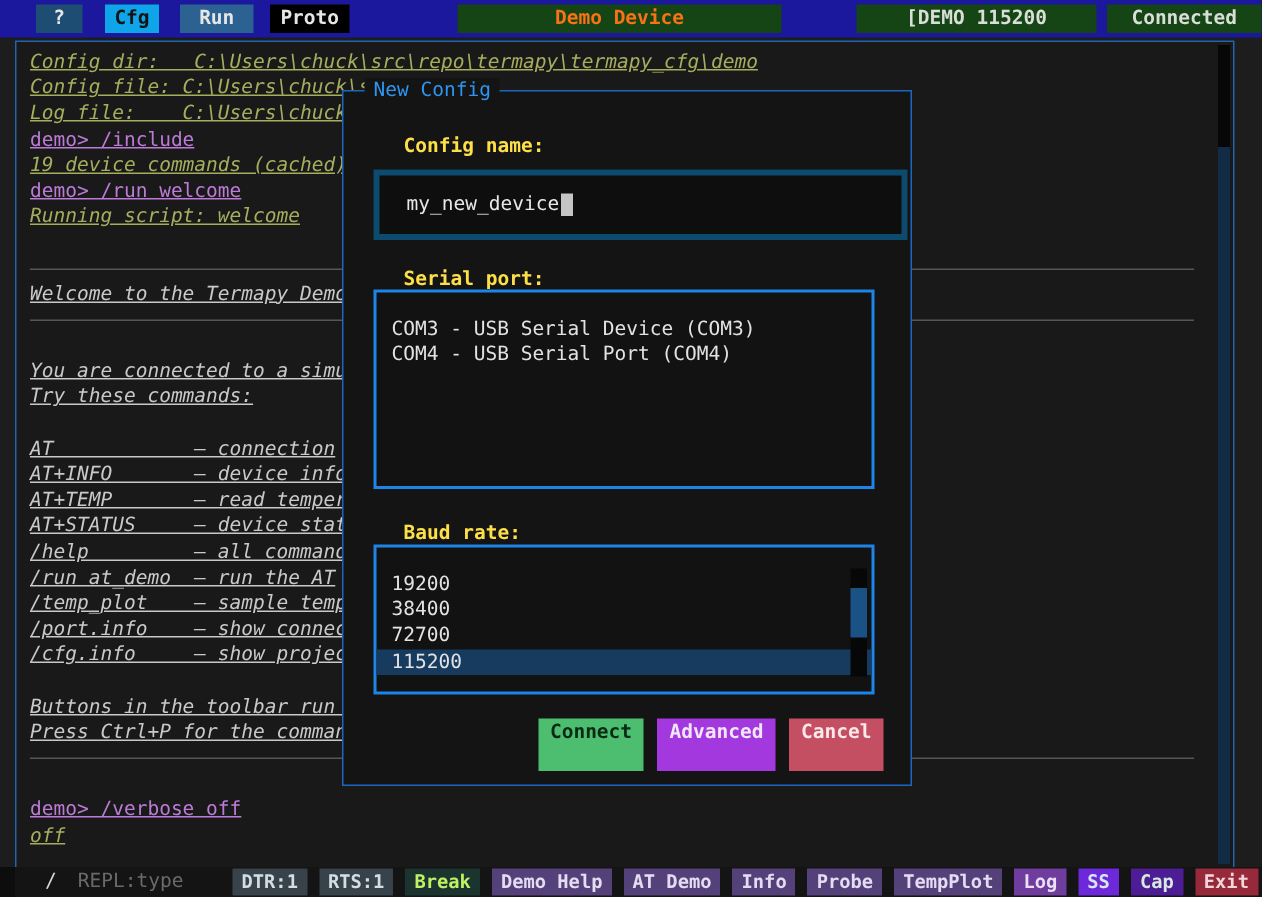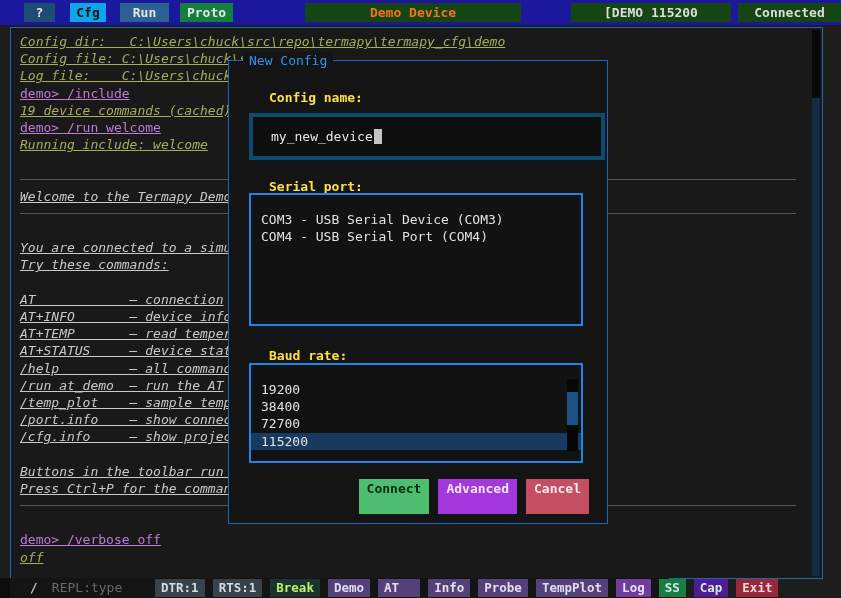--- a/index.html
+++ b/index.html
@@ -8,21 +8,21 @@
     background:#1d1d1d;
     font-family:"DejaVu Sans Mono","Liberation Mono",monospace;
   }
   
   .toolbar{position:absolute;left:0;top:0;width:841px;height:25px;background:#1b189d;}
   .tb{position:absolute;top:3px;height:19px;line-height:19px;text-align:center;
       font-size:13px;font-weight:bold;color:#e6e6e6;cursor:default;}
   .tb-help{left:24px;width:31px;background:#1d4d72;}
   .tb-cfg{left:70px;width:36px;background:#0ea5e9;color:#141414;}
   .tb-run{left:120px;width:49px;background:#2c6292;}
-  .tb-proto{left:180px;width:53px;background:#15803d;}
+  .tb-proto{left:180px;width:53px;background:#000000;}
   .tb-device{left:305px;width:216px;background:#154515;color:#f97316;}
   .tb-demo{left:571px;width:160px;background:#154515;color:#d9ded9;}
   .tb-conn{left:738px;width:103px;background:#154515;color:#d9ded9;}
   
   .pane{position:absolute;left:10px;top:27px;width:811px;height:550px;
         background:#191919;border:1px solid #2165b2;}
   .term{position:absolute;left:0;top:0;right:14px;bottom:0;overflow:hidden;
         padding:5px 0 0 9px;font-size:13px;line-height:17.2px;}
   .tline{height:17.2px;white-space:pre;text-decoration:underline;}
   .ln-info{color:#a6ae5e;font-style:italic;}
@@ -54,33 +54,33 @@
   .litem{height:17.2px;line-height:17.2px;padding-left:10px;white-space:pre;}
   .litem.selected{background:#173a5f;}
   .baud-sb{position:absolute;right:3px;top:14px;width:11px;height:72px;background:#070707;z-index:2;}
   .baud-sb .thumb{position:absolute;left:0;right:0;top:13px;height:33px;background:#1b5286;}
   .dlg-buttons{position:absolute;right:18px;top:418px;display:flex;gap:9px;}
   .dbtn{height:35px;line-height:19px;padding:0 8px;font-size:13px;font-weight:bold;cursor:default;}
   .dbtn-connect{background:#4dbd70;color:#0a2a14;}
   .dbtn-advanced{background:#a238dd;color:#f2e7fa;}
   .dbtn-cancel{background:#c44f62;color:#fae8ea;}
   
-  .footer{position:absolute;left:0;bottom:0;width:669px;height:20px;background:#141414;}
+  .footer{position:absolute;left:0;bottom:0;width:841px;height:20px;background:#141414;}
   .footer::before{content:"";position:absolute;left:0;top:0;width:10px;height:20px;background:#0d0d0d;}
   .fkey{position:absolute;left:30px;top:1px;height:18px;line-height:18px;font-size:13px;}
   .fkey .k{color:#d8d8d8;}
   .fkey .d{color:#6a6a6a;margin-left:14px;}
   .fbtns{position:absolute;left:155px;top:1px;display:flex;gap:8px;}
   .fbtn{height:18px;line-height:18px;padding:0 6px;font-size:12.5px;font-weight:bold;
         color:#dcdcdc;cursor:default;}
   .v-slate{background:#37424a;color:#d4dde2;}
   .v-dark-green{background:#1c342f;color:#bef264;}
   .v-purple{background:#544179;color:#e4dcf2;}
   .v-violet{background:#6f3d9e;color:#ecdff8;}
-  .v-blue{background:#15803d;color:#d8e6f4;}
+  .v-blue{background:#6d28d9;color:#d8e6f4;}
   .v-green{background:#2e6b47;color:#d6ead e0;}
   .v-green{background:#4c1d95;color:#d6eade;}
   .v-red{background:#96293a;color:#f4d6da;}
 </style>
 </head>
 <body>
 
 <div class="toolbar">
   <span class="tb tb-help">?</span>
   <span class="tb tb-cfg">Cfg</span>
@@ -92,21 +92,21 @@
 </div>
 
 <div class="pane">
   <div class="term">
       <div class="tline ln-info">Config dir:   C:\Users\chuck\src\repo\termapy\termapy_cfg\demo</div>
       <div class="tline ln-info">Config file: C:\Users\chuck\s</div>
       <div class="tline ln-info">Log file:    C:\Users\chuck\s</div>
       <div class="tline ln-prompt">demo&gt; /include</div>
       <div class="tline ln-info">19 device commands (cached).</div>
       <div class="tline ln-prompt">demo&gt; /run welcome</div>
-      <div class="tline ln-info">Running include: welcome</div>
+      <div class="tline ln-info">Running script: welcome</div>
       <div class="tline ln-blank"></div>
       <div class="tline ln-hr"></div>
       <div class="tline ln-text">Welcome to the Termapy Demo</div>
       <div class="tline ln-hr"></div>
       <div class="tline ln-blank"></div>
       <div class="tline ln-text">You are connected to a simula</div>
       <div class="tline ln-text">Try these commands:</div>
       <div class="tline ln-blank"></div>
       <div class="tline ln-text">AT            — connection</div>
       <div class="tline ln-text">AT+INFO       — device info</div>

